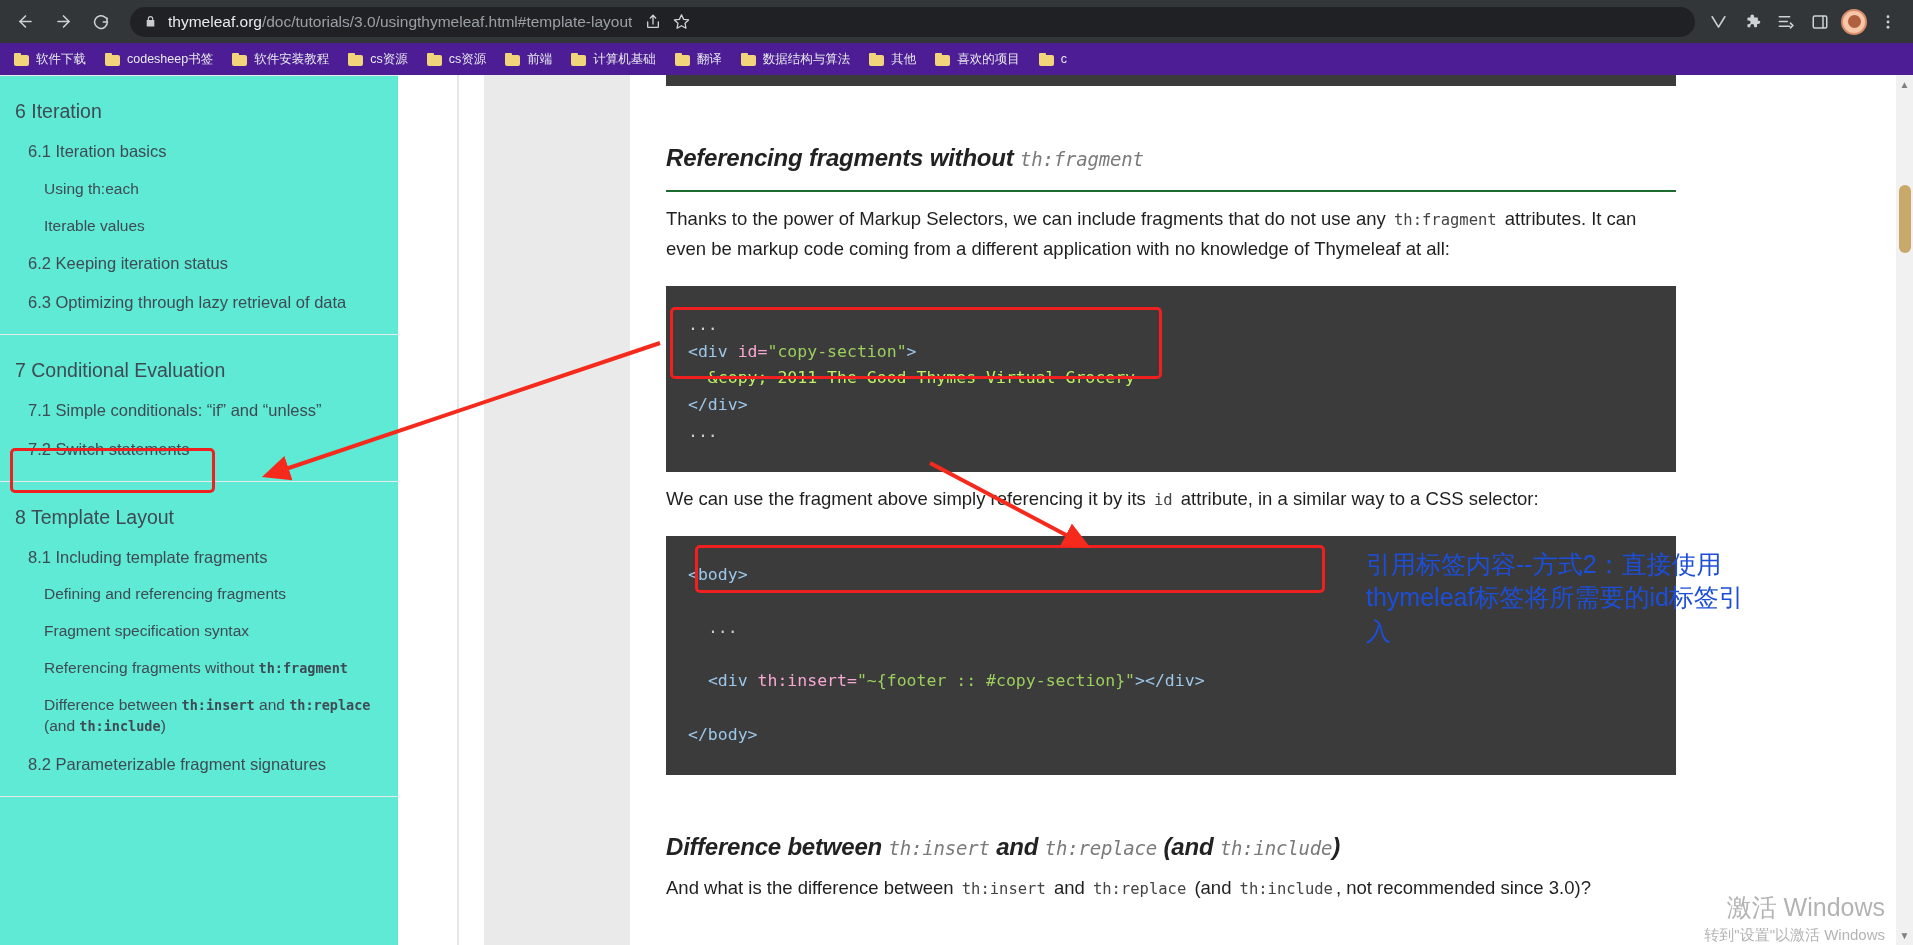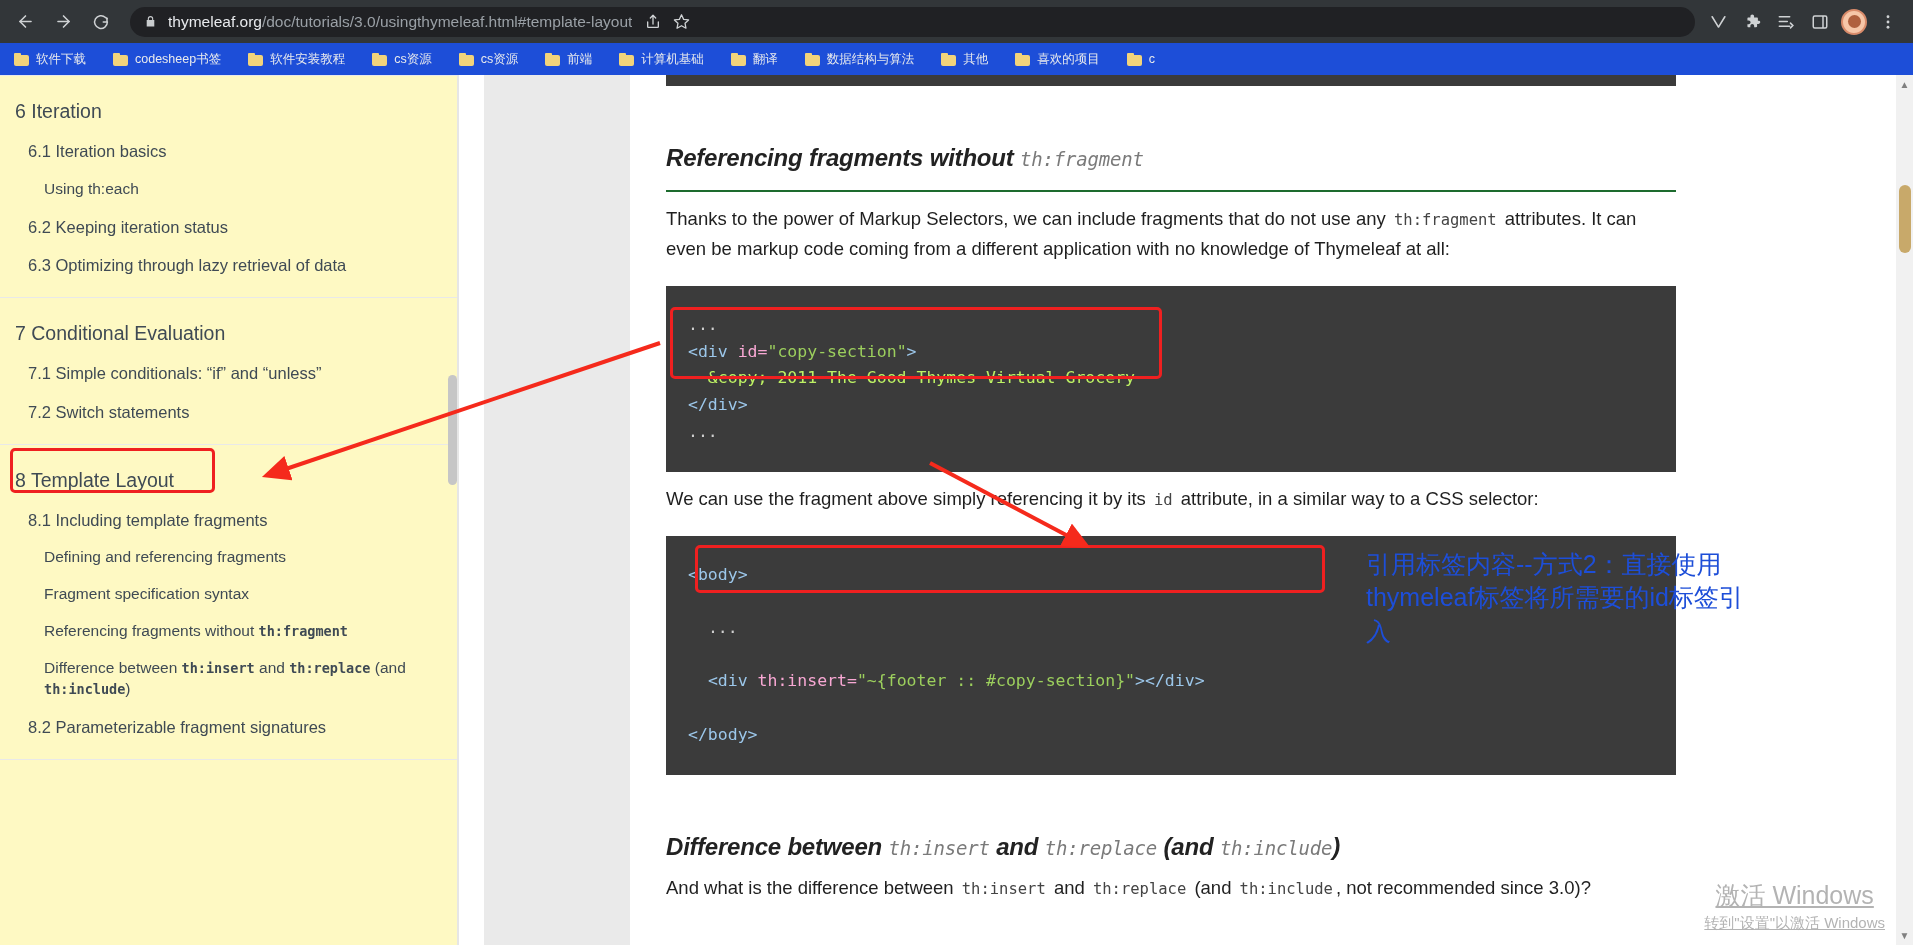--- a/index.html
+++ b/index.html
@@ -46,21 +46,21 @@
     overflow: hidden; position: relative;
   }
   #avatar::after{
     content:""; position:absolute; width:13px; height:13px; border-radius:50%;
     background:#b0603e; top:4px;
   }
 
   
   #bookmarks {
     height: 32px; display: flex; align-items: center;
-    padding: 0 6px; background: #1d4ed8; gap: 11px;
+    padding: 0 6px; background: #4c1d95; gap: 3px;
   }
   .bookmark {
     display: flex; align-items: center; height: 26px;
     padding: 0 8px; border-radius: 4px; flex: 0 0 auto;
   }
   .folder-icon {
     width: 15px; height: 13px; margin-right: 7px; position: relative; flex:0 0 auto;
   }
   .folder-icon::before{
     content:""; position:absolute; left:0; top:2px; width:15px; height:11px;
@@ -76,22 +76,22 @@
   }
 
   
   #page {
     position: relative;
     height: 870px; width: 1913px; background: #fff; overflow: hidden;
   }
 
   
   #sidebar {
-    position: absolute; left: 0; top: 0; width: 458px; height: 870px;
-    background: #fef9c3; overflow: hidden;
+    position: absolute; left: 0; top: 0; width: 398px; height: 870px;
+    background: #5eead4; overflow: hidden;
     border-right: none;
   }
   #sidebar-inner { padding: 0 0 0 0; }
   .toc-group { border-bottom: 1px solid #e9e9e9; padding: 14px 0 13px 0; }
   .toc-group:first-child { border-top: 1px solid #e9e9e9; }
   .toc-item {
     color: #3f4a54; padding: 8px 22px 8px 8px;
     line-height: 1.35;
   }
   .lvl1 { font-size: 19.5px; margin-left: 7px; }
@@ -184,22 +184,22 @@
     position: absolute; right: 2px; top: 110px; width: 12px; height: 68px;
     background: #c8a96a; border-radius: 7px;
   }
   .scroll-arrow {
     position: absolute; right: 2px; width: 13px; height: 13px;
     color: #808080; font-size: 10px; display: flex; align-items: center; justify-content: center;
   }
 
   
   #watermark {
-    position: absolute; right: 28px; bottom: 12px; text-align: center;
-    color: #9a9a9a; opacity: .75; text-decoration: underline;
+    position: absolute; right: 28px; bottom: 0; text-align: right;
+    color: #9a9a9a; opacity: .75;
   }
   #watermark .wm1 { font-size: 25px; }
   #watermark .wm2 { font-size: 15px; margin-top: 2px; }
 </style>
 </head>
 <body>
 
 <div id="browser-chrome">
 
   <div id="toolbar">
@@ -337,20 +337,21 @@
 
 <div id="page">
 
   <div id="sidebar">
     <div id="sidebar-inner">
 
       <div class="toc-group">
         <div class="toc-item lvl1">6 Iteration</div>
         <div class="toc-item lvl2">6.1 Iteration basics</div>
         <div class="toc-item lvl3">Using th:each</div>
+        <div class="toc-item lvl3">Iterable values</div>
         <div class="toc-item lvl2">6.2 Keeping iteration status</div>
         <div class="toc-item lvl2">6.3 Optimizing through lazy retrieval of data</div>
       </div>
 
       <div class="toc-group">
         <div class="toc-item lvl1">7 Conditional Evaluation</div>
         <div class="toc-item lvl2">7.1 Simple conditionals: “if” and “unless”</div>
         <div class="toc-item lvl2">7.2 Switch statements</div>
       </div>
 

